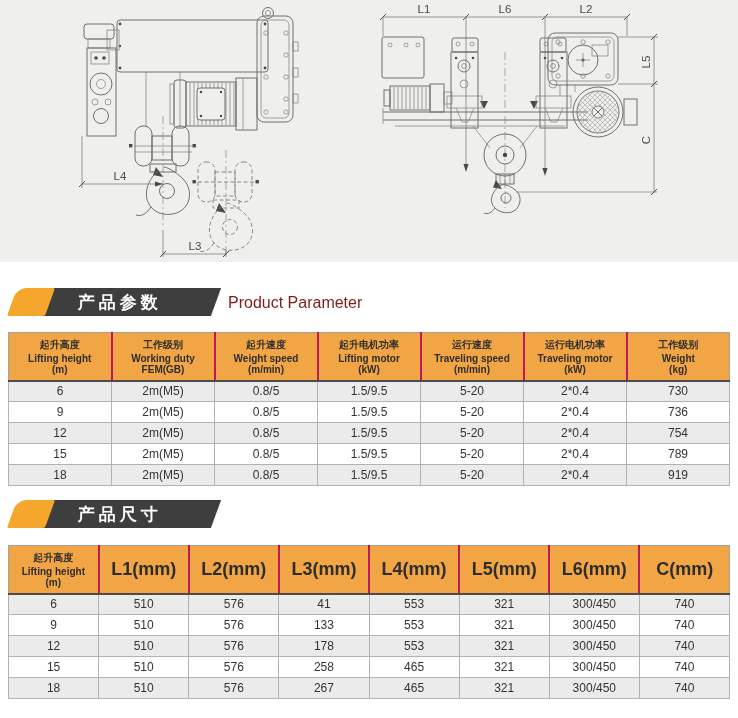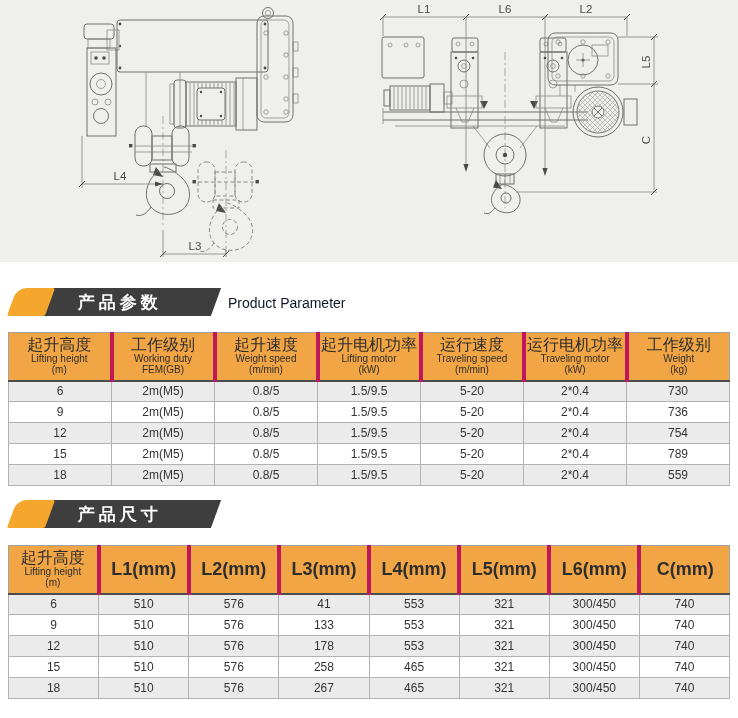--- a/index.html
+++ b/index.html
@@ -32,39 +32,39 @@
     position:absolute; left:24px; top:0; width:192px; height:28px;
     background:#3e3e3e; transform:skewX(-20deg); z-index:1;
     display:flex; align-items:center; justify-content:center;
   }
   .banner-dark .cn {
     transform:skewX(20deg); color:#ffffff; font-weight:bold;
     font-size:17px; letter-spacing:4px; white-space:nowrap;
   }
   .banner-en {
     position:absolute; left:228px; top:0; height:28px; line-height:30px;
-    color:#0f172a; font-size:14px;
+    color:#7f1d1d; font-size:16px;
   }
   #banner-parameters { margin-top:26px; }
   #banner-size { margin-top:14px; }
 
   
   table {
     width:722px; margin:0 8px; border-collapse:collapse; table-layout:fixed;
     border:1px solid #a3a3a3;
   }
   #parameter-table { margin-top:16px; }
   #size-table { margin-top:17px; }
   th {
-    background:#f2a544; border-left:4px solid #be185d; border-bottom:2px solid #4c4c4c;
+    background:#f2a544; border-left:2px solid #be185d; border-bottom:2px solid #4c4c4c;
     height:48px; padding:2px 0 3px; vertical-align:middle;
   }
   th:first-child { border-left:none; }
-  .h-cn { font-size:16px; font-weight:normal; color:#2d2d2d; line-height:17px; }
-  .h-en { font-size:10px; font-weight:normal; color:#2d2d2d; line-height:11px; }
+  .h-cn { font-size:10px; font-weight:bold; color:#2d2d2d; line-height:17px; }
+  .h-en { font-size:10px; font-weight:bold; color:#2d2d2d; line-height:11px; }
   .h-one { font-size:18px; line-height:40px; font-weight:bold; }
   td {
     border:1px solid #b2b2b2; height:21px; text-align:center;
     font-size:12px; color:#333333; background:#ffffff;
   }
   tbody tr:nth-child(odd) td { background:#ebebeb; }
 </style>
 </head>
 <body>
 
@@ -386,21 +386,21 @@
         <td>2*0.4</td>
         <td>789</td>
       </tr>
       <tr>
         <td>18</td>
         <td>2m(M5)</td>
         <td>0.8/5</td>
         <td>1.5/9.5</td>
         <td>5-20</td>
         <td>2*0.4</td>
-        <td>559</td>
+        <td>919</td>
       </tr>
     </tbody>
   </table>
 
 <div class="section-banner" id="banner-size">
   <div class="banner-dark">
     <span class="cn">产品尺寸</span>
   </div>
   <div class="banner-orange"></div>
 </div>

